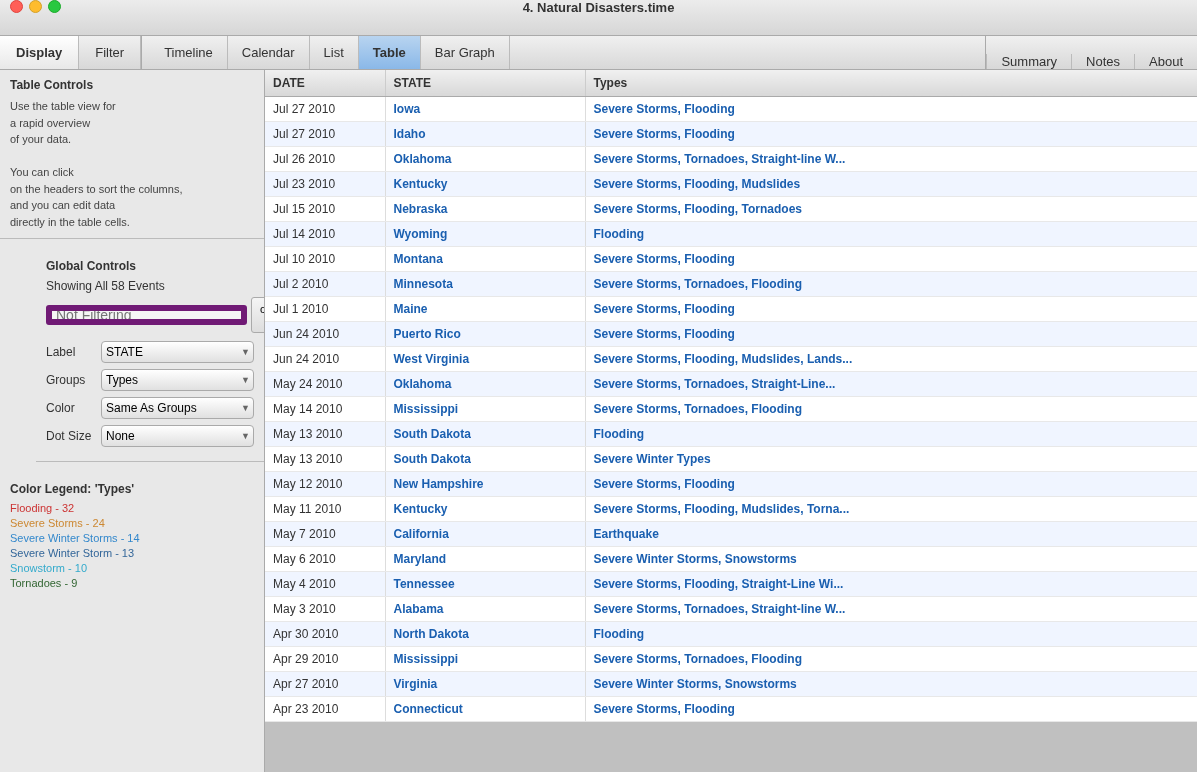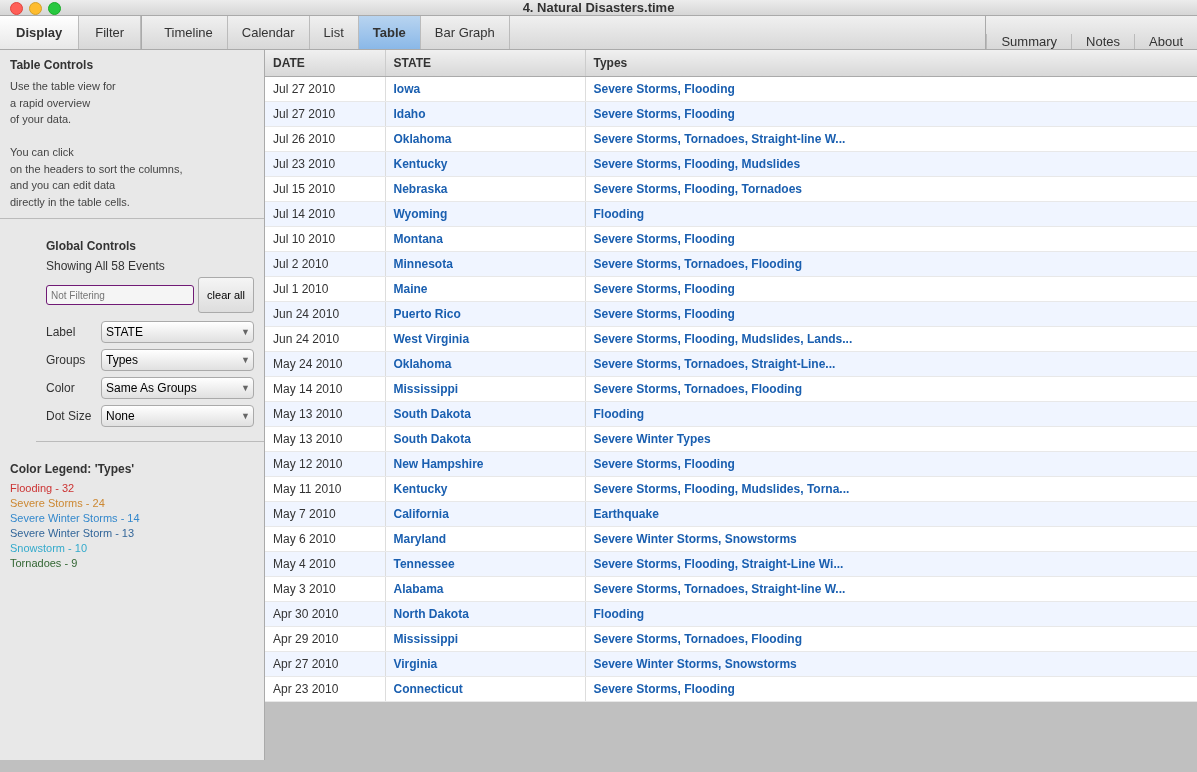--- a/index.html
+++ b/index.html
@@ -1,24 +1,24 @@
 <!DOCTYPE html>
 <html><head>
   <meta charset="utf-8">
   <style>
     * { box-sizing: border-box; margin: 0; padding: 0; }
     body { font-family: -apple-system, 'Lucida Grande', Arial, sans-serif; font-size: 12px; background: #c0c0c0; width: 1197px; height: 772px; overflow: hidden; }
 
     
     .titlebar {
-      height: 16px;
+      height: 36px;
       background: linear-gradient(to bottom, #ececec, #d6d6d6);
       border-bottom: 1px solid #aaa;
       display: flex;
-      align-items: flex-end;
+      align-items: flex-start;
       justify-content: center;
       position: relative;
     }
     .titlebar-title {
       font-size: 13px;
       color: #333;
       font-weight: bold;
     }
     .window-controls {
       position: absolute;
@@ -141,24 +141,24 @@
       color: #333;
       margin-bottom: 4px;
     }
     .filter-row {
       display: flex;
       align-items: center;
       margin-bottom: 8px;
     }
     .filter-text {
       flex: 1;
-      font-size: 10px;
+      font-size: 14px;
       color: #999;
       padding: 2px 4px;
-      border: 1px solid #701a75;
+      border: 6px solid #701a75;
       background: #f5f5f5;
       border-radius: 3px;
       height: 20px;
     }
     .clear-btn {
       margin-left: 4px;
       padding: 2px 8px;
       font-size: 11px;
       border: 1px solid #aaa;
       background: linear-gradient(to bottom, #f5f5f5, #ddd);

